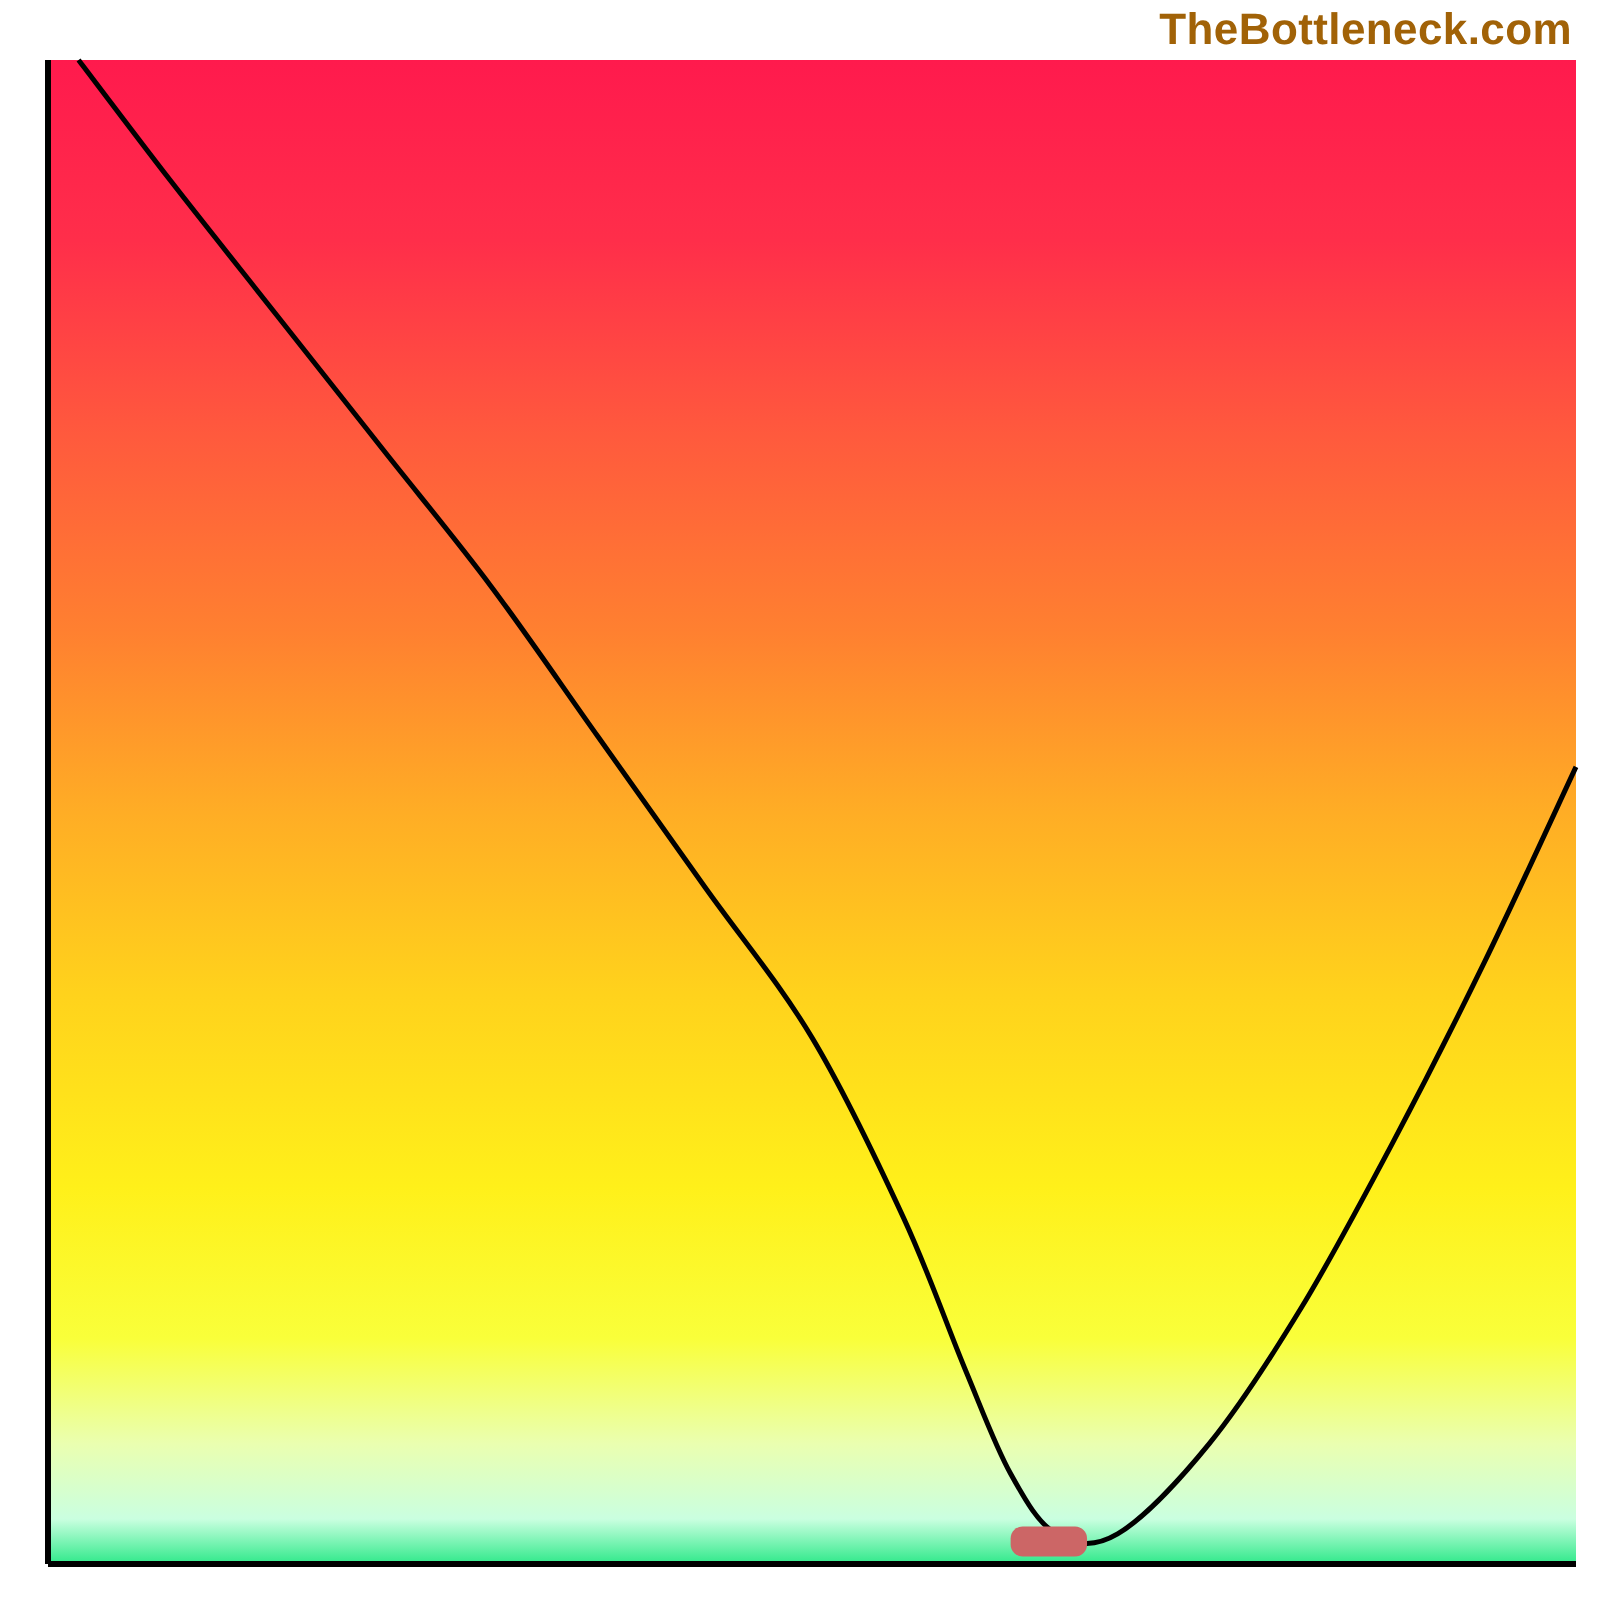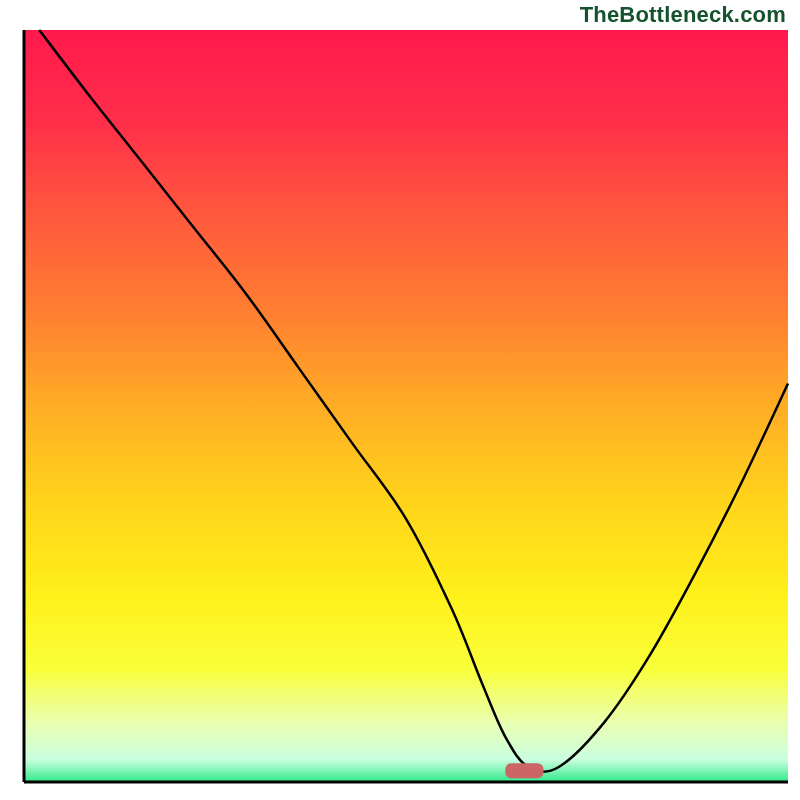--- a/index.html
+++ b/index.html
@@ -15,21 +15,21 @@
     width: 800px;
     height: 800px;
   }
   .watermark {
     position: absolute;
     top: 2px;
     right: 14px;
     font-family: Arial, Helvetica, sans-serif;
     font-size: 22px;
     font-weight: 600;
-    color: #14532d;
+    color: #a16207;
     letter-spacing: 0.2px;
     z-index: 10;
   }
   svg {
     position: absolute;
     left: 0;
     top: 0;
     width: 800px;
     height: 800px;
   }

